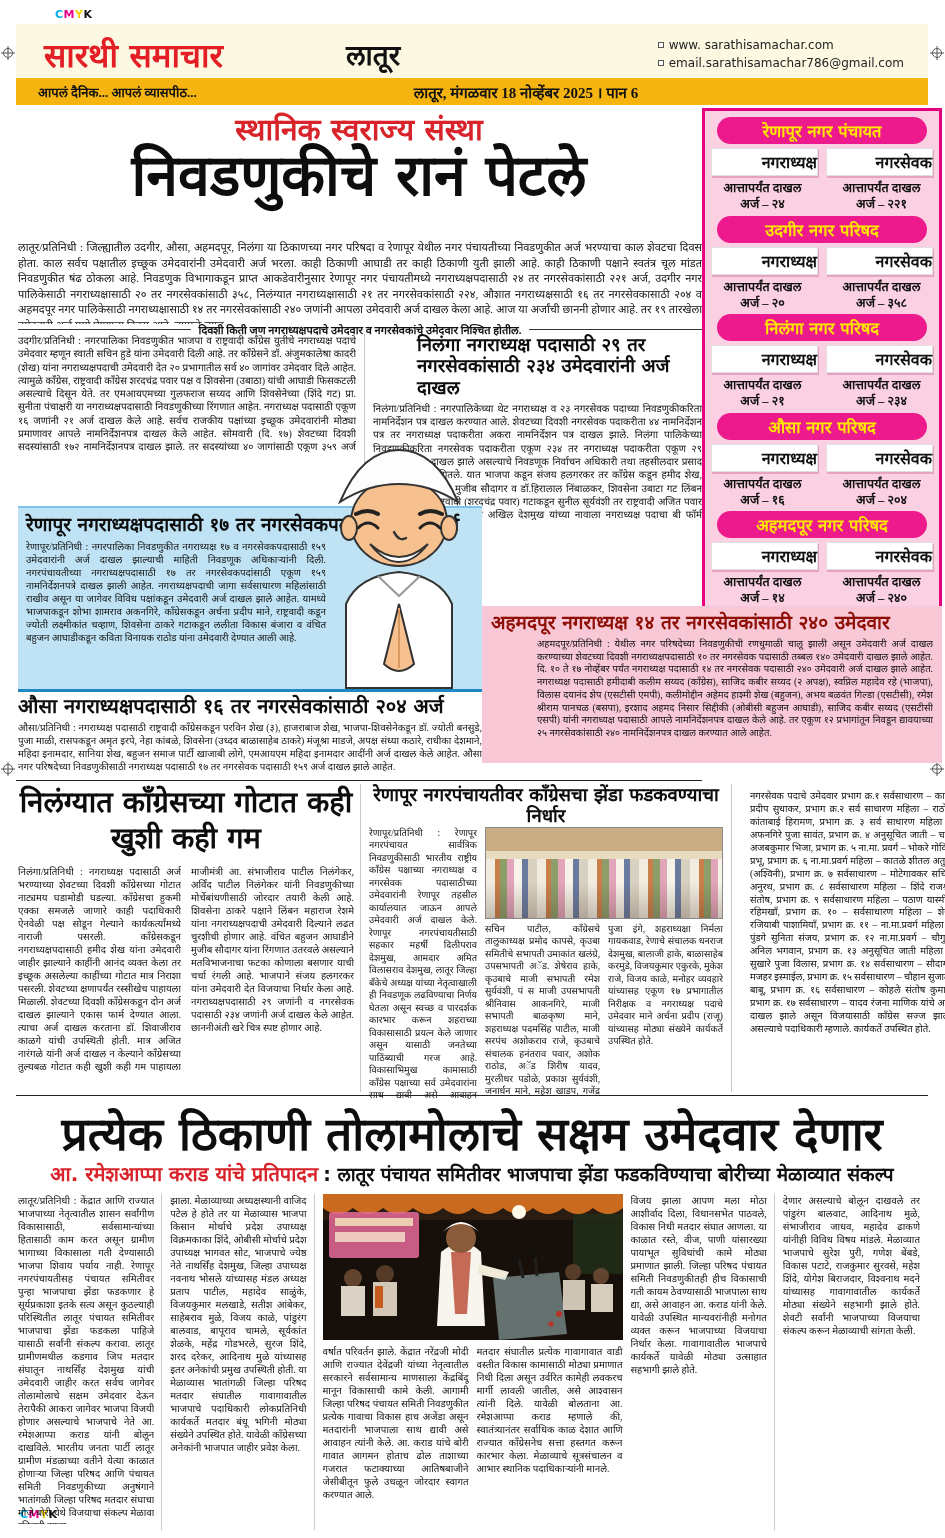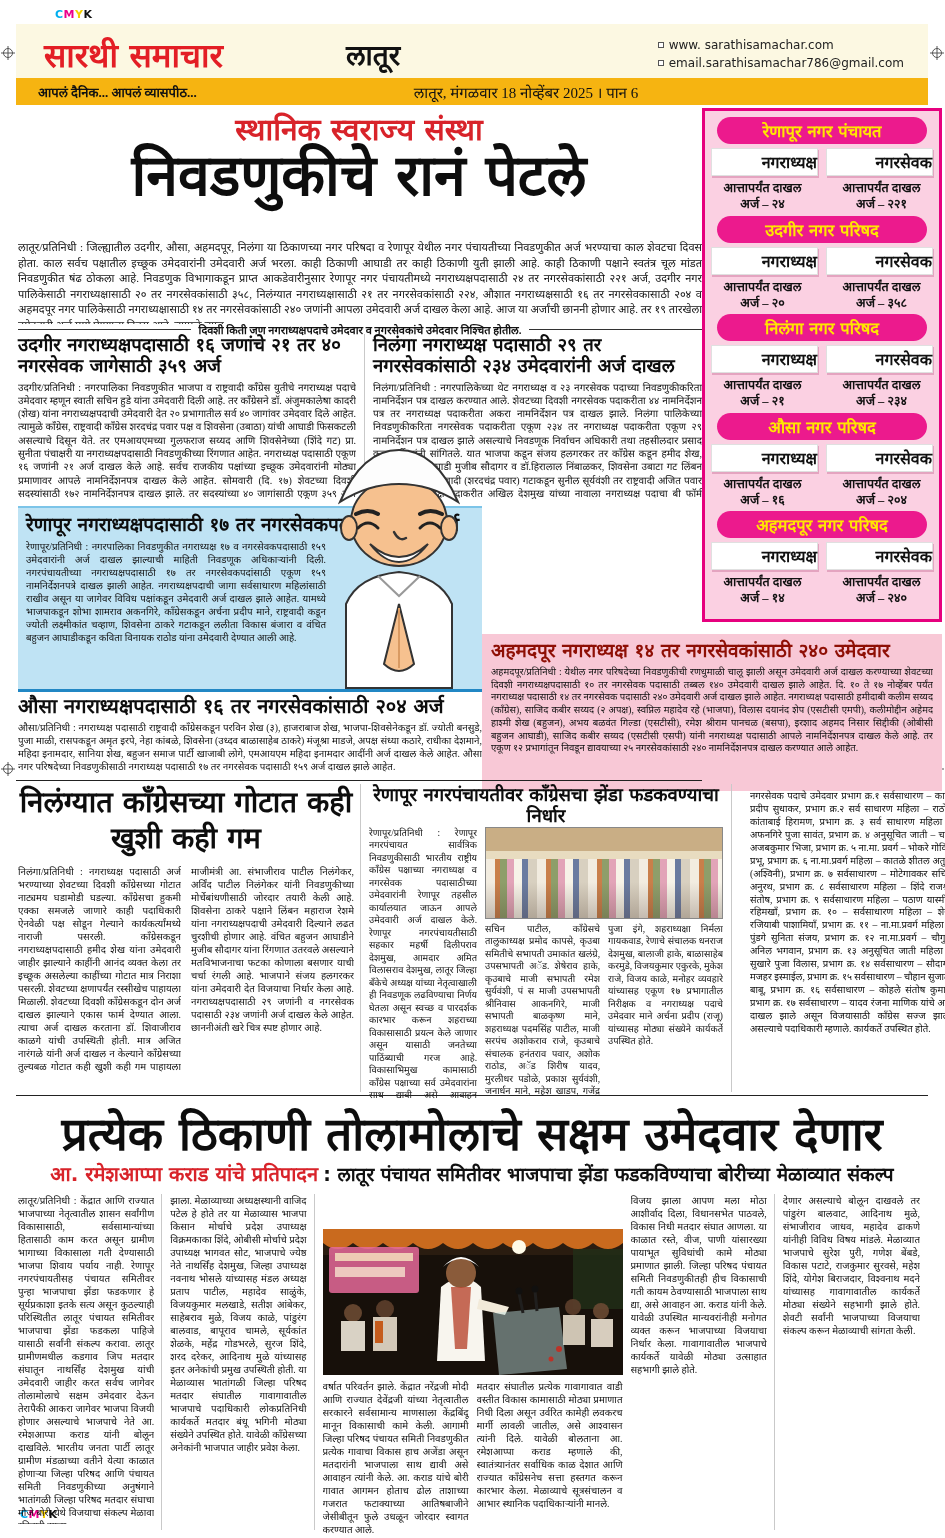--- a/index.html
+++ b/index.html
@@ -22,21 +22,21 @@
           width:240px; }
   .contacts { margin-left:auto; padding-right:24px; font-family:"DejaVu Sans",sans-serif;
               font-size:12px; color:#222; line-height:1.5; }
   .contact-row { display:flex; align-items:center; gap:5px; }
   .sq { display:inline-block; width:6px; height:6px; border:1px solid #555; background:#fff; }
 
   
   .datebar { left:16px; top:78px; width:912px; height:27px; background:#f6b411;
              display:flex; align-items:center; }
   .tagline { font-weight:bold; font-size:13px; padding-left:22px; width:330px; }
-  .dateline { font-weight:normal; font-size:15px; width:360px; text-align:center; }
+  .dateline { font-weight:bold; font-size:15px; width:360px; text-align:center; }
 
   
   .kicker { left:16px; top:108px; width:686px; text-align:center; color:#d8232a;
             font-family:"DejaVu Sans",sans-serif; font-weight:bold; font-size:30px; }
   .mainhead { left:16px; top:146px; width:686px; text-align:center; color:#0d0d0d;
               font-family:"DejaVu Sans",sans-serif; font-weight:bold; font-size:57px; line-height:1.05; }
   .leadbody { left:18px; top:240px; width:684px; height:84px; font-size:11px; line-height:1.42;
               text-align:justify; overflow:hidden; }
   .leadlast { left:18px; top:322px; width:684px; display:flex; align-items:center; gap:8px;
               font-size:11px; font-weight:bold; }
@@ -56,35 +56,35 @@
   .sb-vals { display:flex; gap:16px; margin:4px 0 3px 0;justify-content:space-between; }
   .sb-val { flex:1; text-align:center; font-weight:bold; font-size:12.5px; line-height:1.3; }
 
   
   .h-art { font-family:"DejaVu Sans",sans-serif; font-weight:bold; color:#0d0d0d; line-height:1.15; }
   .body-txt { font-size:10px; line-height:1.33; text-align:justify; overflow:hidden; }
 
   .art-udgir { left:18px; top:334px; width:338px; height:172px; }
   .art-udgir .h-art { font-size:18.5px; margin-bottom:4px; }
   .art-nilanga { left:364px; top:334px; width:338px; height:172px; border-left:1px solid #c9c9c9; padding-left:8px; }
-  .art-nilanga .h-art { font-size:18.5px; margin-bottom:4px; }
+  .art-nilanga .h-art { font-size:18.5px; margin-bottom:4px;margin-left:44px; }
 
   .bluebox { left:18px; top:506px; width:464px; height:186px; background:#bfe3f4;
              border-top:2px solid #7cc4e8; border-bottom:3px solid #2187c4; padding:6px 8px; }
   .bluebox .h-art { font-size:19px; margin-bottom:4px; }
   .bluebox .body-txt { height:118px; padding-right:148px; font-size:9.8px; }
   .cartoon { left:318px; top:436px; width:162px; height:258px; z-index:3; }
 
   .art-ausa { left:18px; top:695px; width:464px; height:84px; }
   .art-ausa .h-art { font-size:20px; margin-bottom:3px; }
   .art-ausa .body-txt { font-size:9.8px; }
 
-  .art-ahmadpur { left:482px; top:634px; width:460px; height:157px; background:#f8c8d6; padding:6px 9px; }
+  .art-ahmadpur { left:482px; top:606px; width:460px; height:157px; background:#f8c8d6; padding:6px 9px; }
   .art-ahmadpur .h-art { font-size:19px; color:#8e0f05; margin-bottom:4px; }
-  .art-ahmadpur .body-txt { font-size:9.6px; height:112px; }
+  .art-ahmadpur .body-txt { font-size:9.6px; height:112px;margin-left:46px; }
 
   .rule-h { background:#222; height:1px; }
 
   
   .art-nilangyat { left:18px; top:784px; width:336px; height:308px; }
   .art-nilangyat .h-art { font-size:29px; text-align:center; line-height:1.25; margin-bottom:8px; }
   .twocol { display:flex; gap:10px; }
   .twocol .col { flex:1; }
   .art-nilangyat .body-txt { height:208px; font-size:9.8px; }
 
@@ -109,21 +109,21 @@
   
   .bot-rule { left:16px; top:1095px; width:912px; }
   .bot-head { left:16px; top:1101px; width:912px; text-align:center;
               font-family:"DejaVu Sans",sans-serif; font-weight:bold; font-size:46px; color:#0d0d0d; }
   .bot-sub { left:16px; top:1160px; width:912px; text-align:center; font-family:"DejaVu Sans",sans-serif; }
   .bot-sub .red { color:#d8232a; font-weight:bold; font-size:20px; }
   .bot-sub .blk { color:#111; font-weight:bold; font-size:19px; }
   .bot-cols { left:18px; top:1194px; width:909px; height:336px; display:flex; gap:8px; }
   .bot-col { width:148px; border-right:1px solid #c9c9c9; padding-right:7px; }
   .bot-col .body-txt { height:330px; font-size:9.8px; }
-  .bot-mid { width:300px;margin-top:35px; }
+  .bot-mid { width:300px; }
   .rally-photo { width:300px; height:146px; display:block; }
   .bot-under { display:flex; gap:8px; margin-top:5px; }
   .bot-under .body-txt { flex:1; height:180px; font-size:9.8px; }
   .bot-col.last { border-right:none; }
 </style>
 </head>
 <body>
 
 <div class="page">
 
@@ -267,21 +267,20 @@
           </div>
           <div class="sb-val">
             <div>आत्तापर्यंत दाखल</div>
             <div>अर्ज – २४०</div>
           </div>
         </div>
     </div>
   </aside>
 
   <section class="abs art-udgir">
-    <h2 class="h-art">उदगीर नगराध्यक्षपदासाठी १६ जणांचे २१ तर ४० नगरसेवक जागेसाठी ३५९ अर्ज</h2>
     <div class="body-txt" style="height:118px">उदगीर/प्रतिनिधी : नगरपालिका निवडणुकीत भाजपा व राष्ट्रवादी काँग्रेस युतीचे नगराध्यक्ष पदाचे उमेदवार म्हणून स्वाती सचिन हुडे यांना उमेदवारी दिली आहे. तर काँग्रेसने डॉ. अंजुमकालेषा कादरी (शेख) यांना नगराध्यक्षपदाची उमेदवारी देत २० प्रभागातील सर्व ४० जागांवर उमेदवार दिले आहेत. त्यामुळे काँग्रेस, राष्ट्रवादी काँग्रेस शरदचंद्र पवार पक्ष व शिवसेना (उबाठा) यांची आघाडी फिसकटली असल्याचे दिसून येते. तर एमआयएमच्या गुलफराज सय्यद आणि शिवसेनेच्या (शिंदे गट) प्रा. सुनीता पंचाक्षरी या नगराध्यक्षपदासाठी निवडणुकीच्या रिंगणात आहेत. नगराध्यक्ष पदासाठी एकूण १६ जणांनी २१ अर्ज दाखल केले आहे. सर्वच राजकीय पक्षांच्या इच्छूक उमेदवारांनी मोठ्या प्रमाणावर आपले नामनिर्देशनपत्र दाखल केले आहेत. सोमवारी (दि. १७) शेवटच्या दिवशी सदस्यांसाठी १७२ नामनिर्देशनपत्र दाखल झाले. तर सदस्यांच्या ४० जागांसाठी एकूण ३५९ अर्ज दाखल झाले आहेत. तर नगराध्यक्ष पदासाठी १६ जणांचे २१ नामनिर्देशनपत्र दाखल झाले असल्याची माहिती निवडणूक निर्णय अधिकारी सुजांत शिंदे यांनी दिली आहे.</div>
   </section>
   <section class="abs art-nilanga">
     <h2 class="h-art">निलंगा नगराध्यक्ष पदासाठी २९ तर नगरसेवकांसाठी २३४ उमेदवारांनी अर्ज दाखल</h2>
     <div class="body-txt" style="height:118px">निलंगा/प्रतिनिधी : नगरपालिकेच्या थेट नगराध्यक्ष व २३ नगरसेवक पदाच्या निवडणुकीकरिता नामनिर्देशन पत्र दाखल करण्यात आले. शेवटच्या दिवशी नगरसेवक पदाकरीता ४४ नामनिर्देशन पत्र तर नगराध्यक्ष पदाकरीता अकरा नामनिर्देशन पत्र दाखल झाले. निलंगा पालिकेच्या निवडणुकीकरिता नगरसेवक पदाकरीता एकूण २३४ तर नगराध्यक्ष पदाकरीता एकूण २९ नामनिर्देशन पत्र दाखल झाले असल्याचे निवडणूक निर्वाचन अधिकारी तथा तहसीलदार प्रसाद कुलकर्णी यांनी सांगितले. यात भाजपा कडून संजय हलगरकर तर काँग्रेस कडून हमीद शेख, वंचित बहुजन आघाडी मुजीब सौदागर व डॉ.हिरालाल निंबाळकर, शिवसेना उबाटा गट लिंबन महाराज रेशमे व राष्ट्रवादी (शरदचंद्र पवार) गटाकडून सुनील सूर्यवंशी तर राष्ट्रवादी अजित पवार गटाकडून नगराध्यक्ष पदाकरीत अखिल देशमुख यांच्या नावाला नगराध्यक्ष पदाचा बी फॉर्म जोडला असल्याचे समजते. तसेच भाजप व काँग्रेस वगळता शिवसेना उबाटा गट, राष्ट्रवादी शरद पवार गट व वंचित बहुजन आघाडी यांना पूर्ण क्षमतेने पॅनल उभा करणे शक्य झाले नाही.</div>
   </section>
 
   <section class="abs bluebox">
     <h2 class="h-art">रेणापूर नगराध्यक्षपदासाठी १७ तर नगरसेवकपदासाठी १५९ अर्ज</h2>
     <div class="body-txt">रेणापूर/प्रतिनिधी : नगरपालिका निवडणुकीत नगराध्यक्ष १७ व नगरसेवकपदासाठी १५९ उमेदवारांनी अर्ज दाखल झाल्याची माहिती निवडणूक अधिकाऱ्यांनी दिली. नगरपंचायतीच्या नगराध्यक्षपदासाठी १७ तर नगरसेवकपदांसाठी एकूण १५९ नामनिर्देशनपत्रे दाखल झाली आहेत. नगराध्यक्षपदाची जागा सर्वसाधारण महिलांसाठी राखीव असून या जागेवर विविध पक्षांकडून उमेदवारी अर्ज दाखल झाले आहेत. यामध्ये भाजपाकडून शोभा शामराव अकनगिरे, काँग्रेसकडून अर्चना प्रदीप माने, राष्ट्रवादी कडून ज्योती लक्ष्मीकांत चव्हाण, शिवसेना ठाकरे गटाकडून ललीता विकास बंजारा व वंचित बहुजन आघाडीकडून कविता विनायक राठोड यांना उमेदवारी देण्यात आली आहे.</div>

